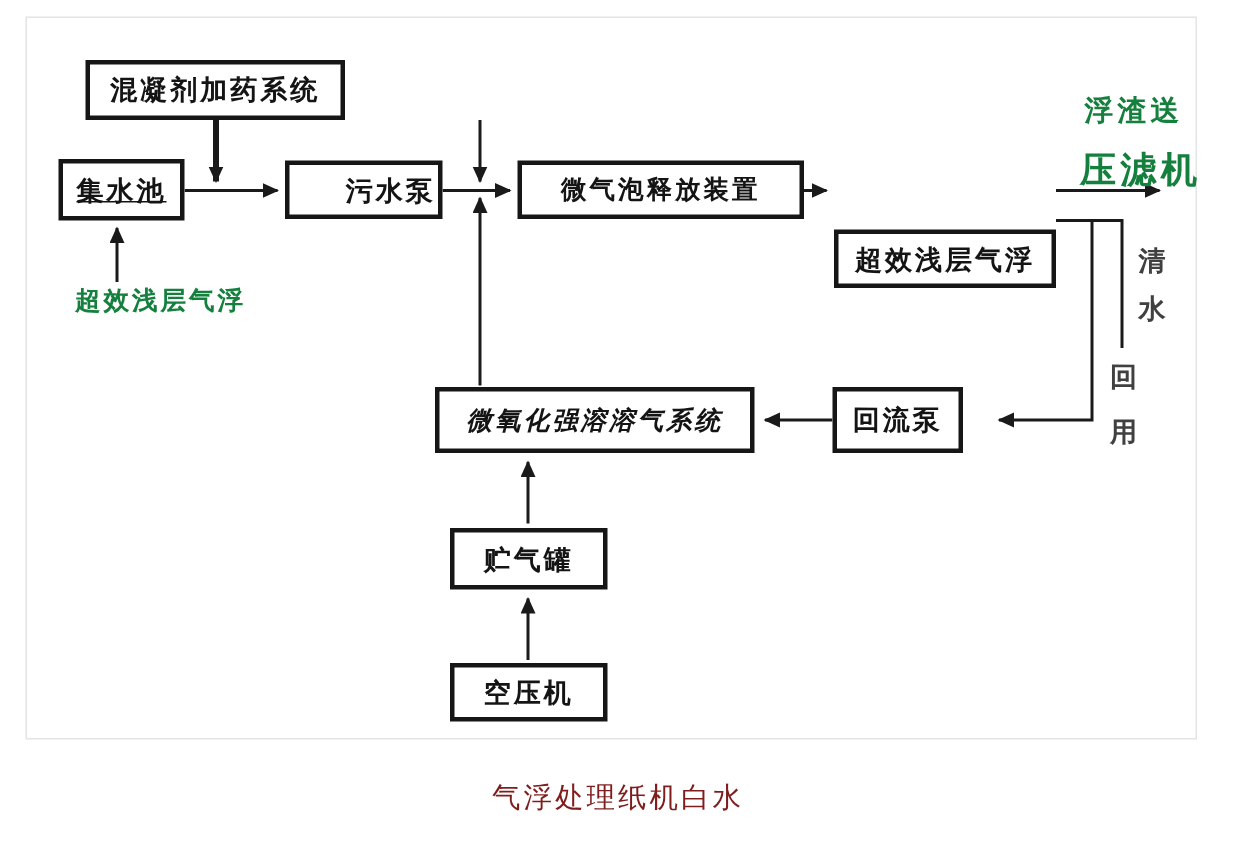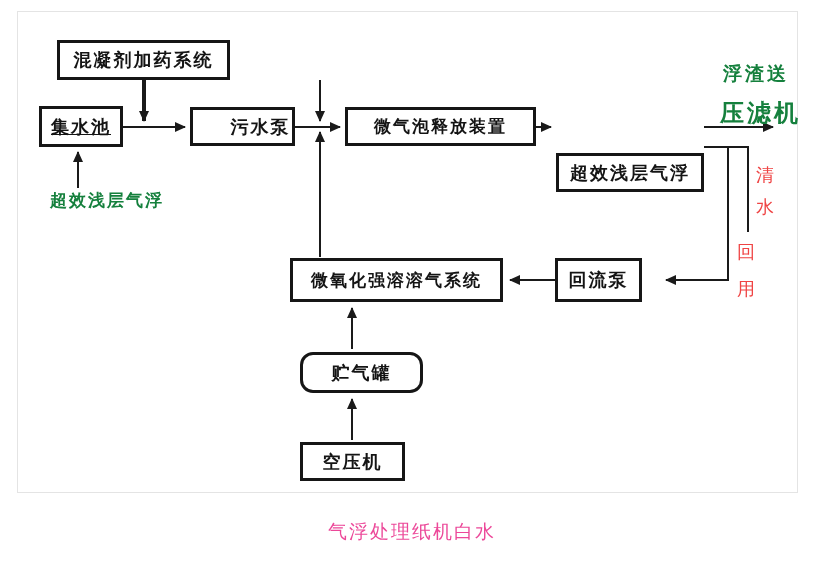--- a/index.html
+++ b/index.html
@@ -33,56 +33,56 @@
     letter-spacing: 2px;
     font-size: 18px;
     white-space: nowrap;
   }
   #node-coagulant   { left: 57px;  top: 40px;  width: 173px; height: 40px; }
   #node-aid         { left: 235px; top: 40px;  width: 183px; height: 40px; }
   #node-sump        { left: 39px;  top: 106px; width: 84px;  height: 41px; text-decoration: underline; }
   #node-pump        { left: 190px; top: 107px; width: 105px; height: 39px; padding-left: 36px; }
   #node-release     { left: 345px; top: 107px; width: 191px; height: 39px; font-size: 17px; }
   #node-flotation   { left: 556px; top: 108px; width: 148px; height: 39px; margin-top: 45px; }
-  #node-dissolve    { left: 290px; top: 258px; width: 213px; height: 44px; font-size: 17px; }
+  #node-dissolve    { left: 290px; top: 258px; width: 213px; height: 44px; font-size: 17px; font-style: italic; }
   #node-reflux      { left: 555px; top: 258px; width: 87px; height: 44px; }
-  #node-tank        { left: 300px; top: 352px; width: 123px; height: 41px; border-radius: 13px; }
+  #node-tank        { left: 300px; top: 352px; width: 105px; height: 41px; }
   #node-compressor  { left: 300px; top: 442px; width: 105px; height: 39px; }
 
   .flow-label {
     position: absolute;
     font-weight: bold;
     color: #15803d;
     white-space: nowrap;
     font-family: Liberation Mono, monospace;
   }
   #label-inflow { left: 50px; top: 189px; font-size: 17px; letter-spacing: 2px; }
   #label-scum-1 { left: 723px; top: 61px;  font-size: 19px; letter-spacing: 3px; }
   #label-scum-2 { left: 720px; top: 97px;  font-size: 24px; letter-spacing: 3px; }
   .vlabel {
     position: absolute;
     width: 24px;
-    font-weight: normal;
-    color: #ef4444;
+    font-weight: bold;
+    color: #404040;
     font-size: 18px;
     line-height: 32px;
-    text-align: left;
+    text-align: center;
     word-break: break-all;
     white-space: normal;
   }
   #label-clear { left: 756px; top: 159px; }
   #label-reuse { left: 737px; top: 233px; line-height: 37px; }
 
   .caption {
     position: absolute;
     left: 0; top: 519px;
     width: 824px;
     text-align: center;
     font-size: 19px;
-    color: #ec4899;
+    color: #7f1d1d;
     letter-spacing: 2px;
   }
 </style>
 </head>
 <body>
 
 <div class="page">
 
   <div class="frame"></div>
 

